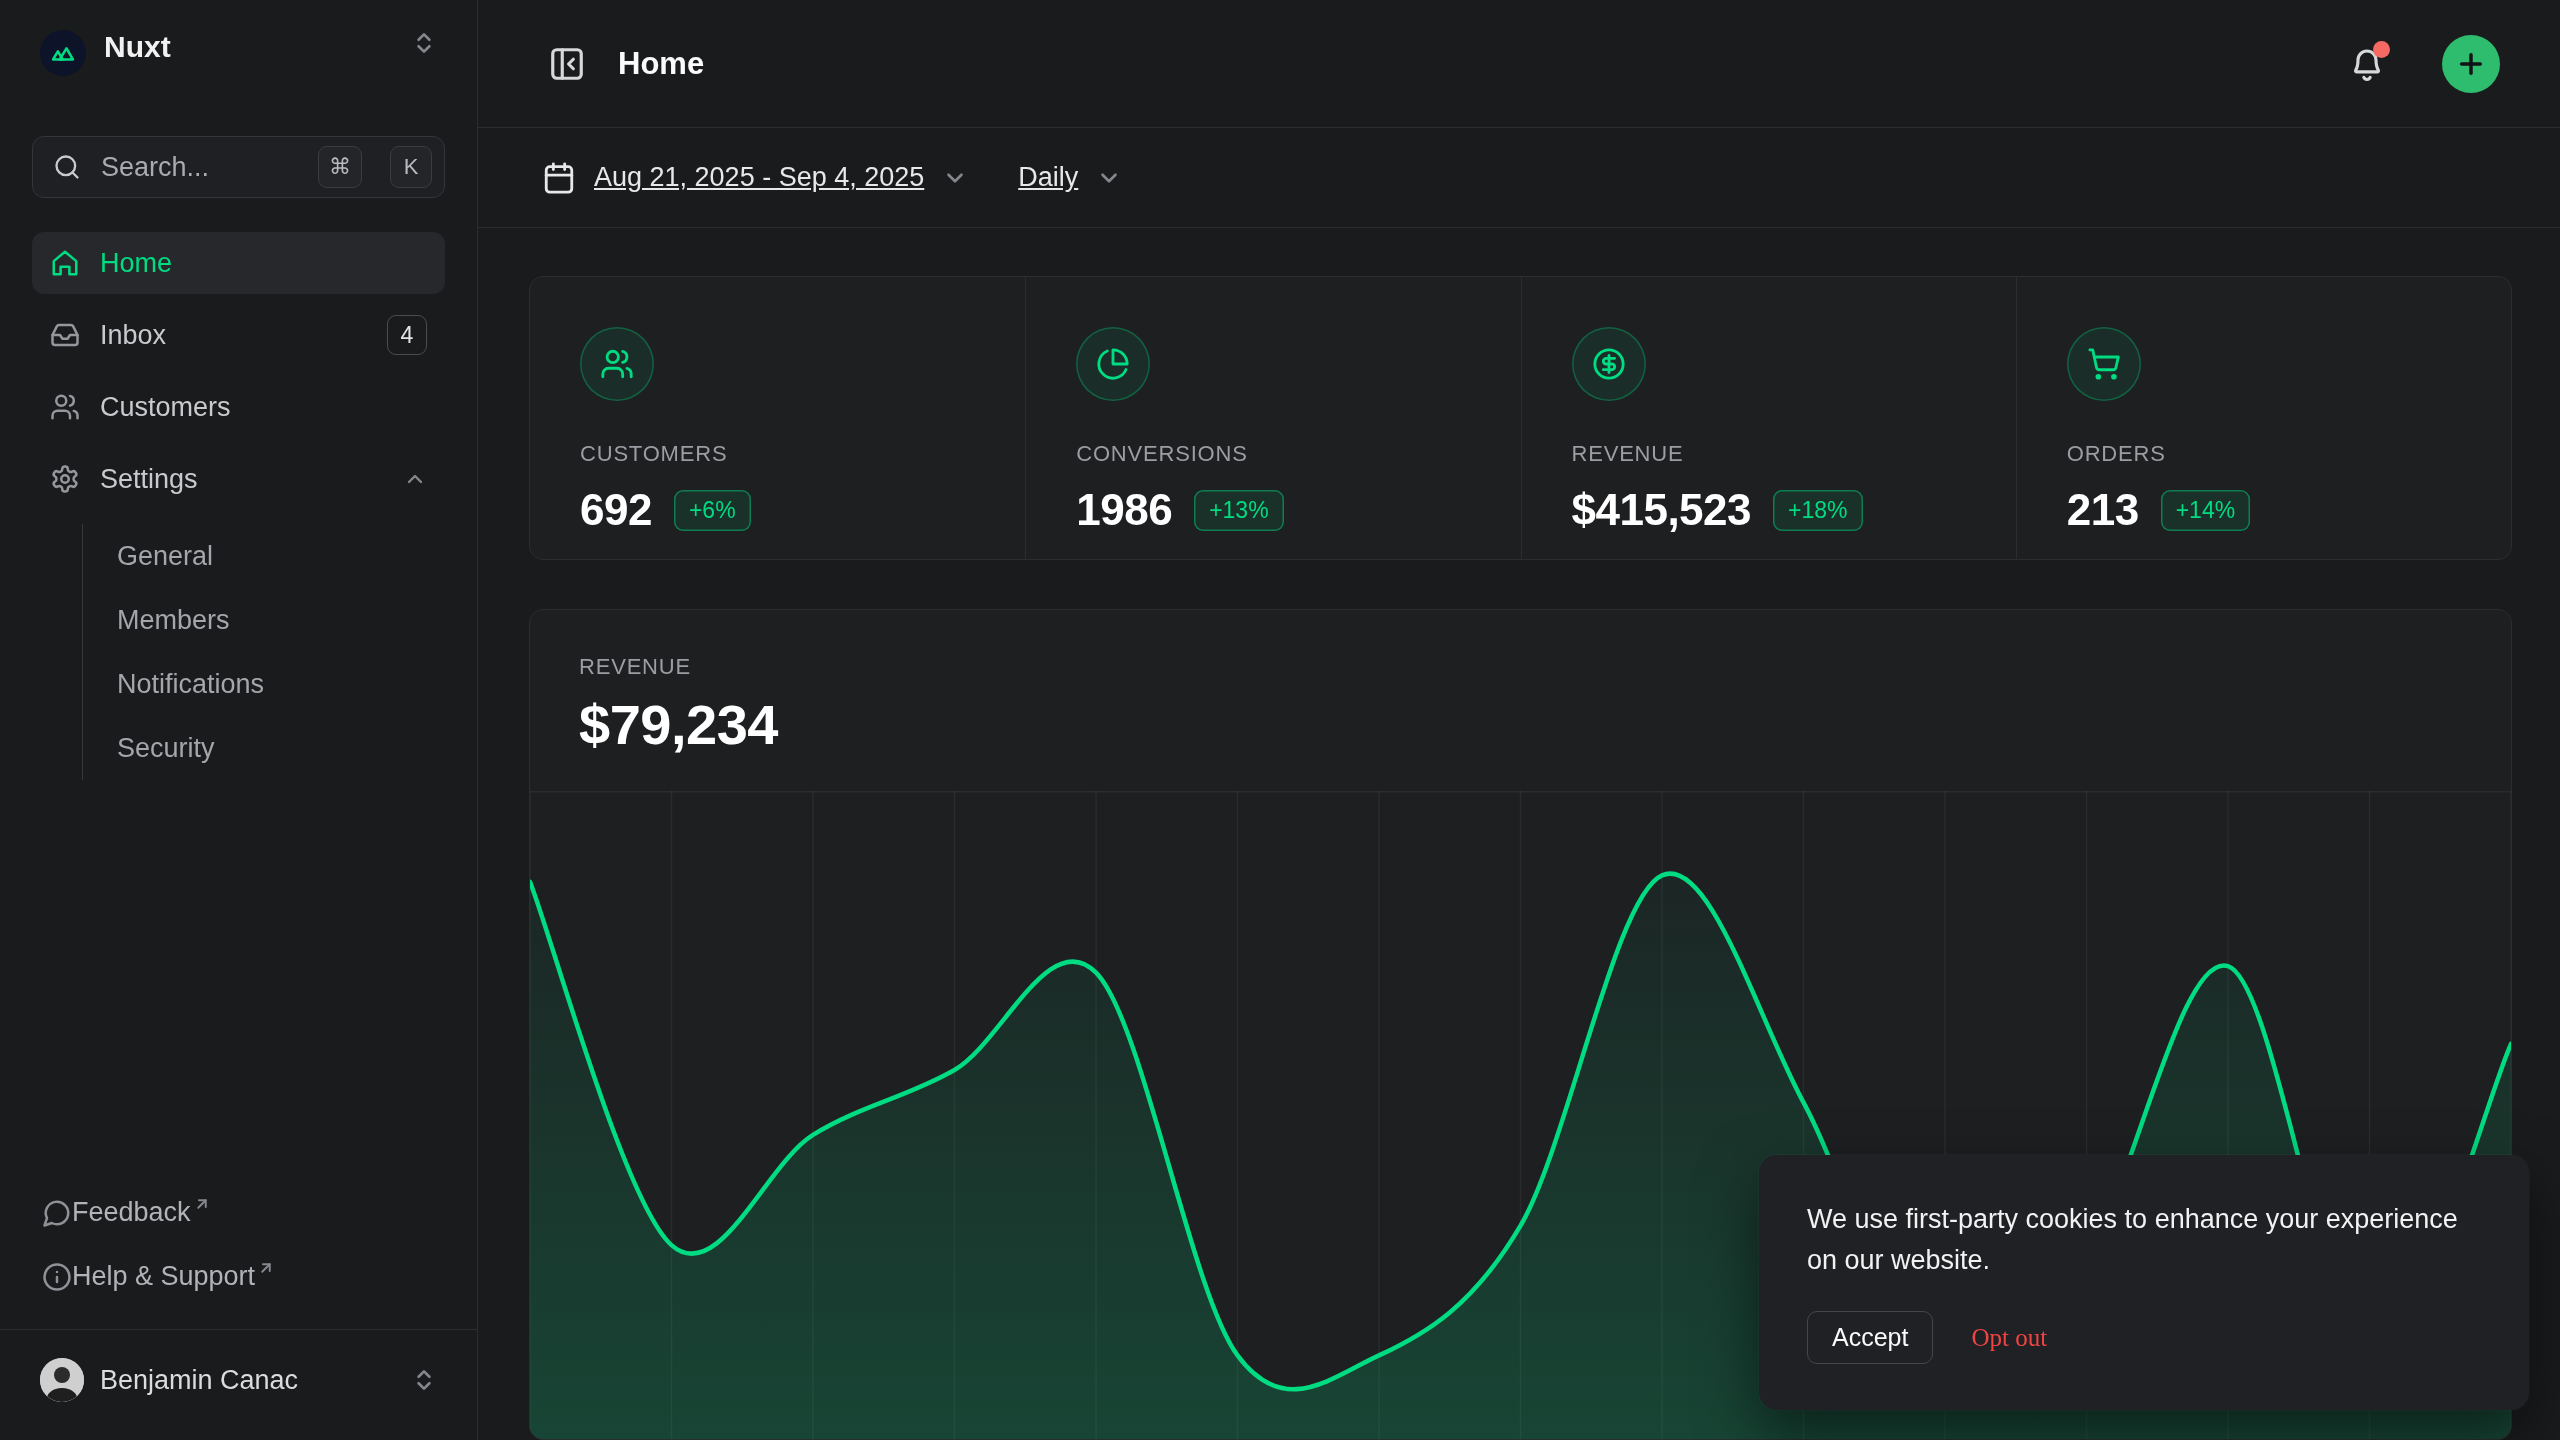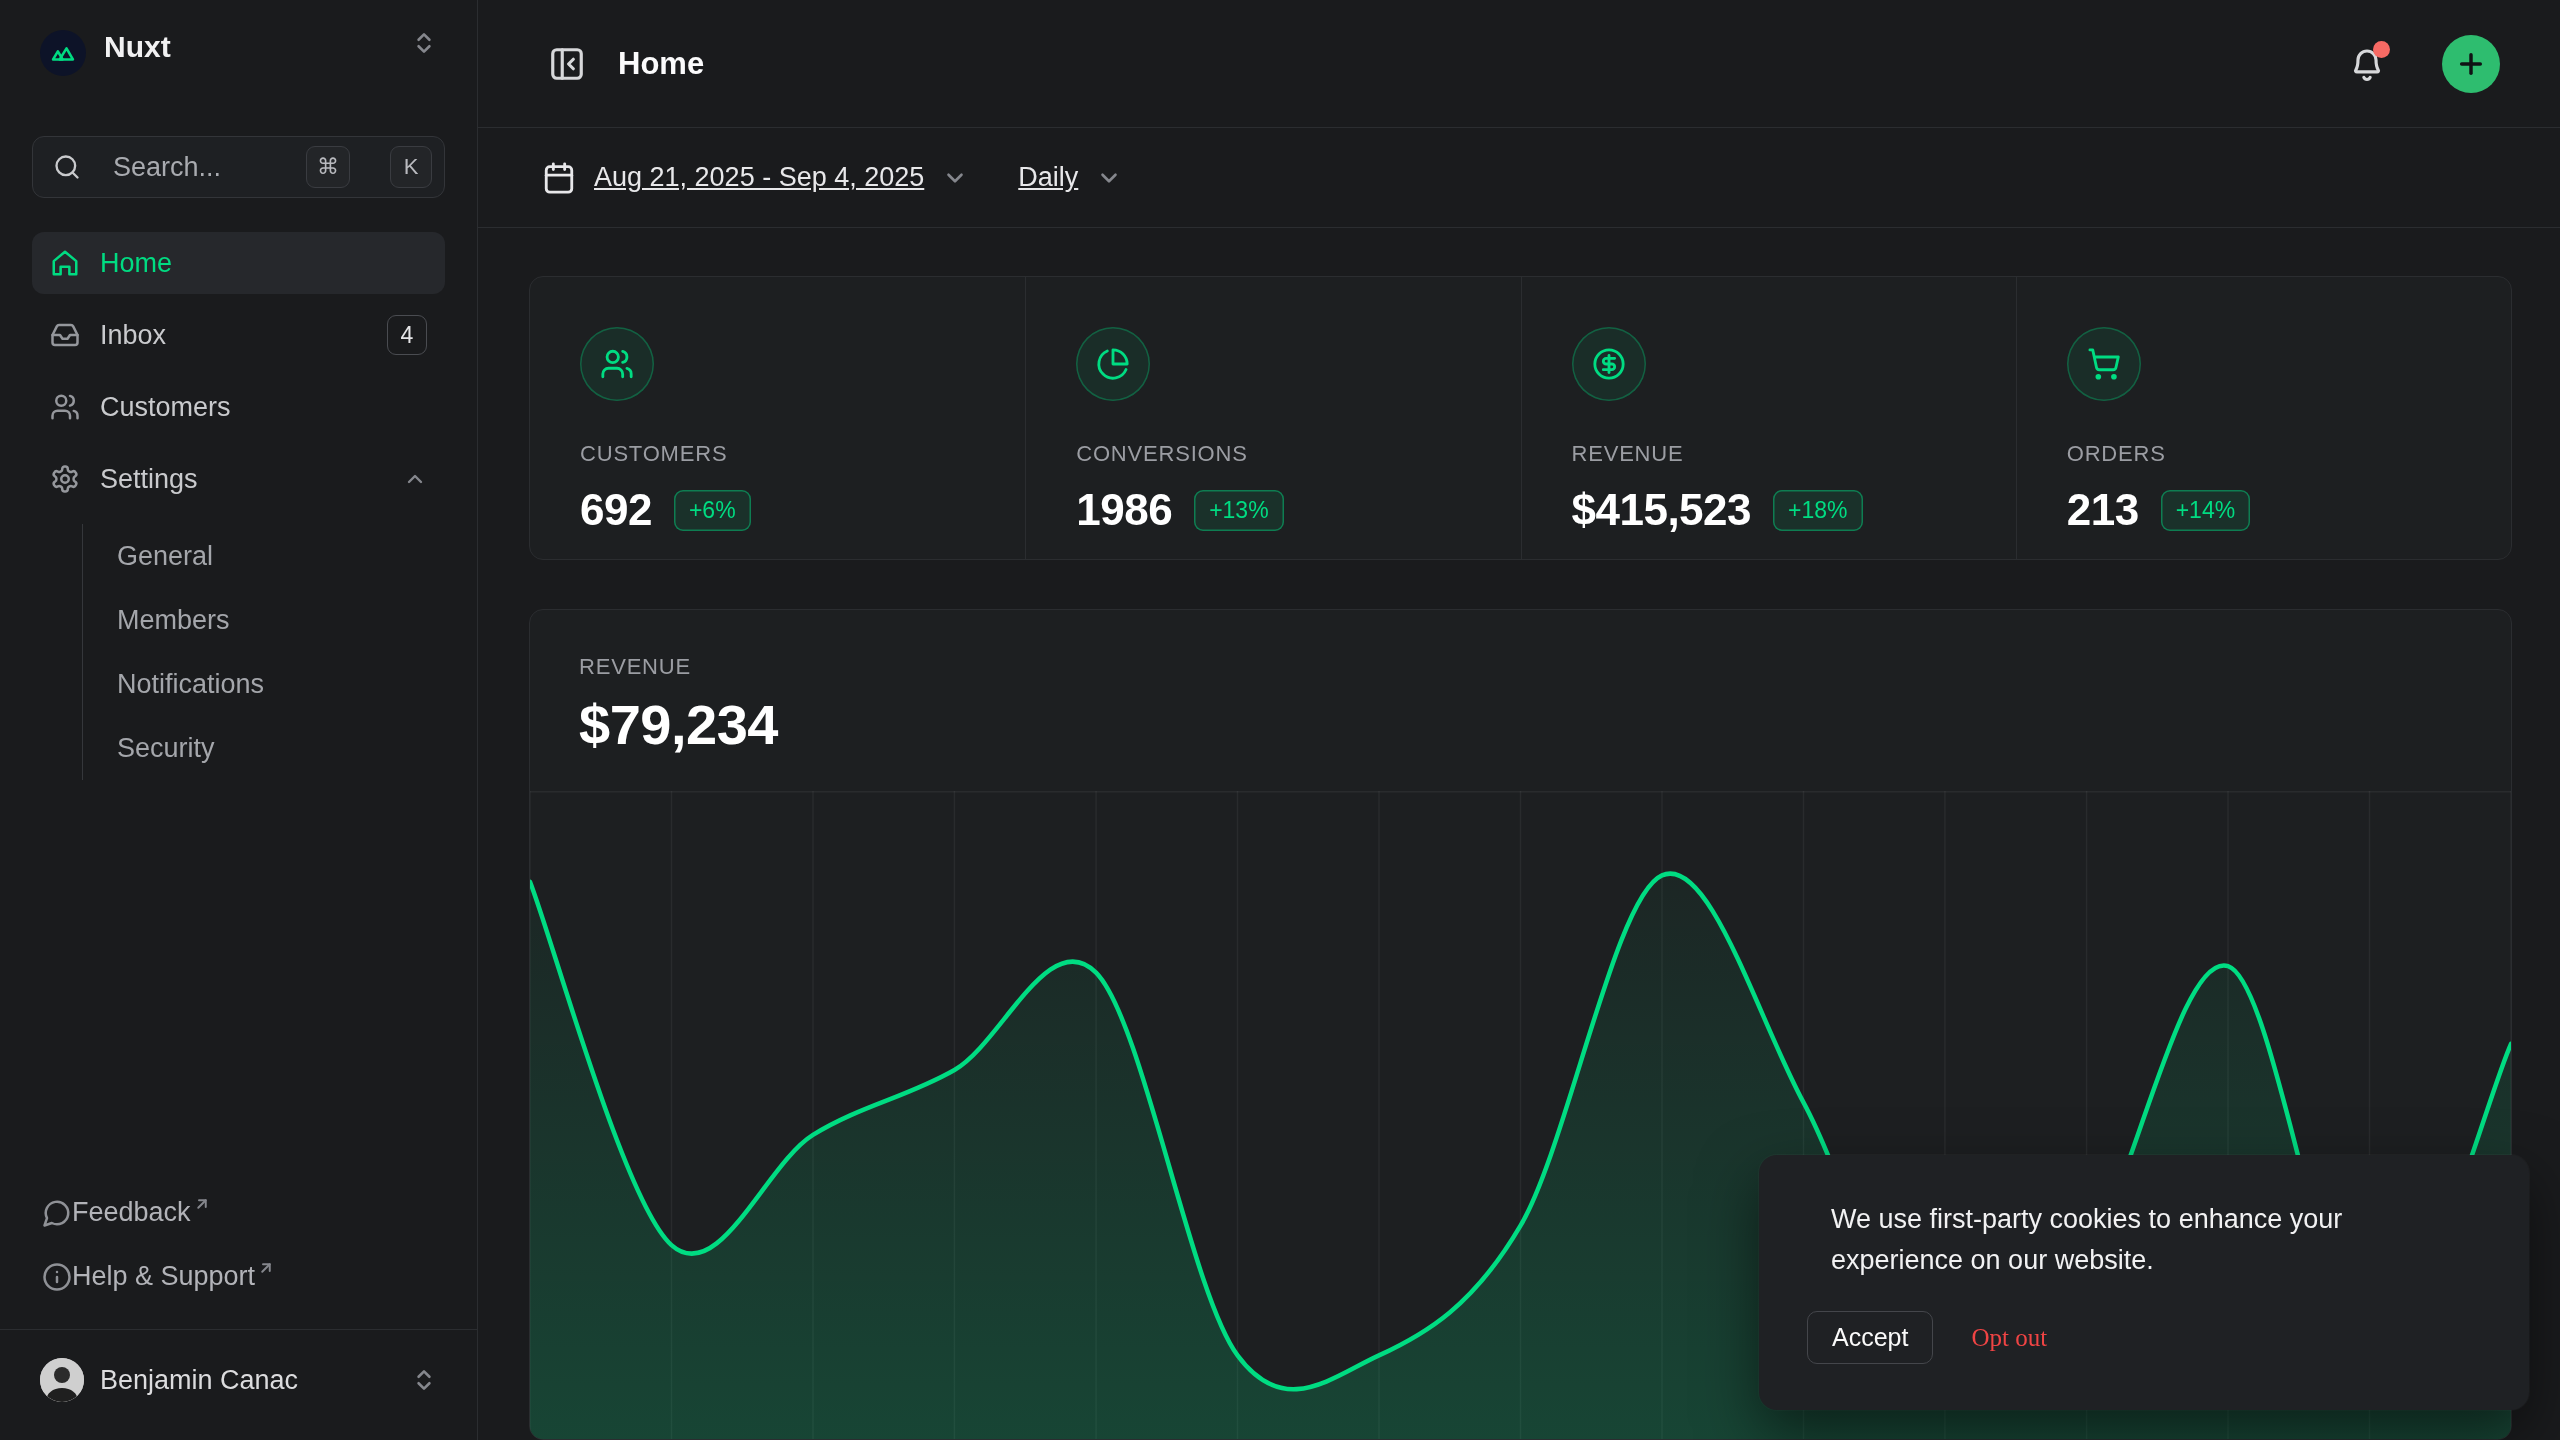--- a/index.html
+++ b/index.html
@@ -13,21 +13,21 @@
   body{background:var(--bg);font-family:"Liberation Sans",sans-serif;color:var(--text);display:flex;}
   svg{display:block;}
   .ic{stroke:currentColor;fill:none;stroke-width:2;stroke-linecap:round;stroke-linejoin:round;}
 
   
   .sidebar{width:478px;min-width:478px;height:100%;border-right:1.5px solid var(--border);display:flex;flex-direction:column;padding:30px 32px 24px;}
   .brand-row{display:flex;align-items:flex-start;gap:18px;padding:0 8px;height:60px;}
   .brand-logo{width:46px;height:46px;border-radius:50%;background:#0d1328;display:flex;align-items:center;justify-content:center;}
   .brand-name{font-size:30px;font-weight:700;color:#f1f1f2;flex:1;}
   .chev-ud{color:#85878d;}
-  .search-box{margin-top:46px;height:62px;border:1.5px solid var(--border-soft);background:var(--bg-inset);border-radius:12px;display:flex;align-items:center;gap:32px;padding:0 12px 0 20px;cursor:text;}
+  .search-box{margin-top:46px;height:62px;border:1.5px solid var(--border-soft);background:var(--bg-inset);border-radius:12px;display:flex;align-items:center;gap:20px;padding:0 12px 0 20px;cursor:text;}
   .search-box .ph{flex:1;font-size:27px;color:#a9abb0;}
   .search-box .s-ic{color:#c9cacd;}
   .kbd{min-width:42px;height:42px;padding:0 10px;border:1.5px solid #3a3c41;border-radius:9px;display:flex;align-items:center;justify-content:center;font-size:22px;color:#b9babf;background:#232528;}
   .kbd+.kbd{margin-left:8px;}
   .nav{margin-top:34px;display:flex;flex-direction:column;gap:10px;}
   .nav-item{display:flex;align-items:center;gap:20px;height:62px;padding:0 18px;border-radius:12px;font-size:27px;font-weight:500;color:#c9cacd;cursor:pointer;}
   .nav-item .n-ic{color:#95979c;width:30px;height:30px;}
   .nav-item.active{background:var(--bg-active);color:var(--accent);}
   .nav-item.active .n-ic{color:var(--accent);}
   .nav-item .lbl{flex:1;}
@@ -68,21 +68,21 @@
   .revenue-card{border:1.5px solid var(--border);background:var(--bg-card);border-radius:14px;height:880px;overflow:hidden;position:relative;}
   .rev-head{padding:44px 49px 0;}
   .rev-label{font-size:22px;font-weight:500;letter-spacing:.8px;color:var(--text-mute);text-transform:uppercase;}
   .rev-total{margin-top:12px;font-size:56px;font-weight:700;letter-spacing:-.5px;color:#fff;}
   .chart-wrap{position:absolute;left:0;right:0;top:181px;bottom:-1px;}
   .chart-wrap svg{width:100%;height:100%;}
   .grid line{stroke:rgba(255,255,255,.055);stroke-width:1.5;}
 
   
   .toast{position:absolute;right:31px;bottom:30px;width:770px;background:#1f2124;border-radius:18px;padding:44px 48px 46px;box-shadow:0 24px 60px rgba(0,0,0,.5),0 0 0 1px rgba(255,255,255,.03);z-index:30;}
-  .toast-msg{font-size:27px;line-height:41px;color:#f2f2f3;font-weight:500;margin-left:24px;}
+  .toast-msg{font-size:27px;line-height:41px;color:#f2f2f3;font-weight:500;}
   .toast-actions{margin-top:30px;display:flex;align-items:center;gap:38px;}
   .btn-outline{background:none;border:1.5px solid #44464b;border-radius:10px;color:#fafafa;font-size:25px;font-weight:500;font-family:inherit;padding:11px 24px;cursor:pointer;}
   .btn-ghost{background:none;border:none;color:#ef4444;font-size:25px;font-weight:500;font-family:Liberation Serif, serif;cursor:pointer;}
 </style>
 </head>
 <body>
 
 <aside class="sidebar">
   <div class="brand-row">
     <span class="brand-logo">

